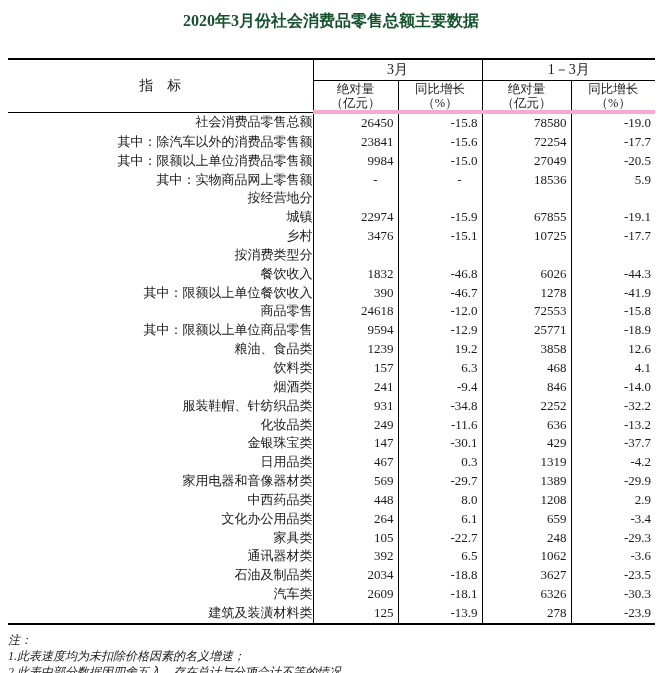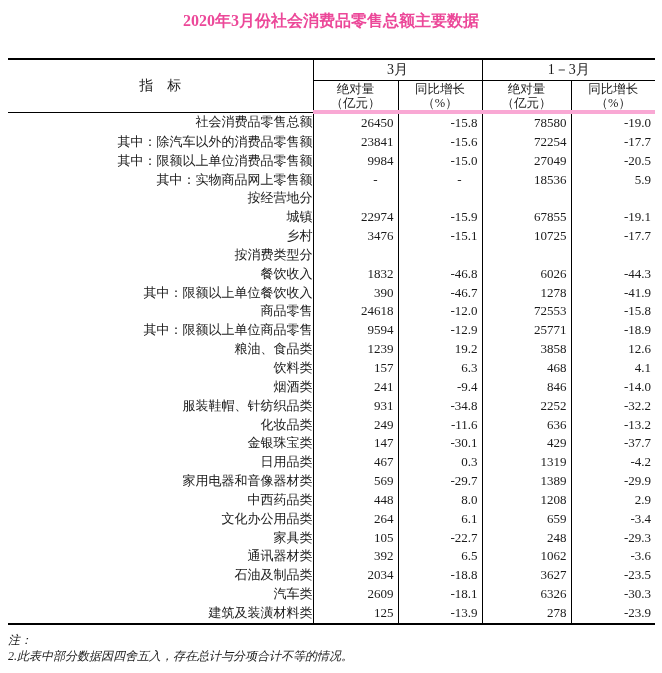--- a/index.html
+++ b/index.html
@@ -6,21 +6,21 @@
   body {
     width:662px; height:673px; overflow:hidden;
     font-family:"Liberation Serif","DejaVu Serif",serif;
     color:#1a1a1a;
   }
   .title {
     margin:11px 0 0 0;
     text-align:center;
     font-size:16px;
     font-weight:bold;
-    color:#ec4899;
+    color:#14532d;
   }
   .table-wrap {
     margin:26px 7px 0 8px;
     border-top:2px solid #000;
     border-bottom:2px solid #000;
   }
   table {
     border-collapse:collapse;
     table-layout:fixed;
     width:100%;
@@ -295,14 +295,15 @@
           <td class="num">-13.9</td>
           <td class="num">278</td>
           <td class="num">-23.9</td>
         </tr>
       </tbody>
   </table>
 </div>
 
 <div class="notes">
   <div>注：</div>
+  <div>1.此表速度均为未扣除价格因素的名义增速；</div>
   <div>2.此表中部分数据因四舍五入，存在总计与分项合计不等的情况。</div>
 </div>
 
 </body></html>

